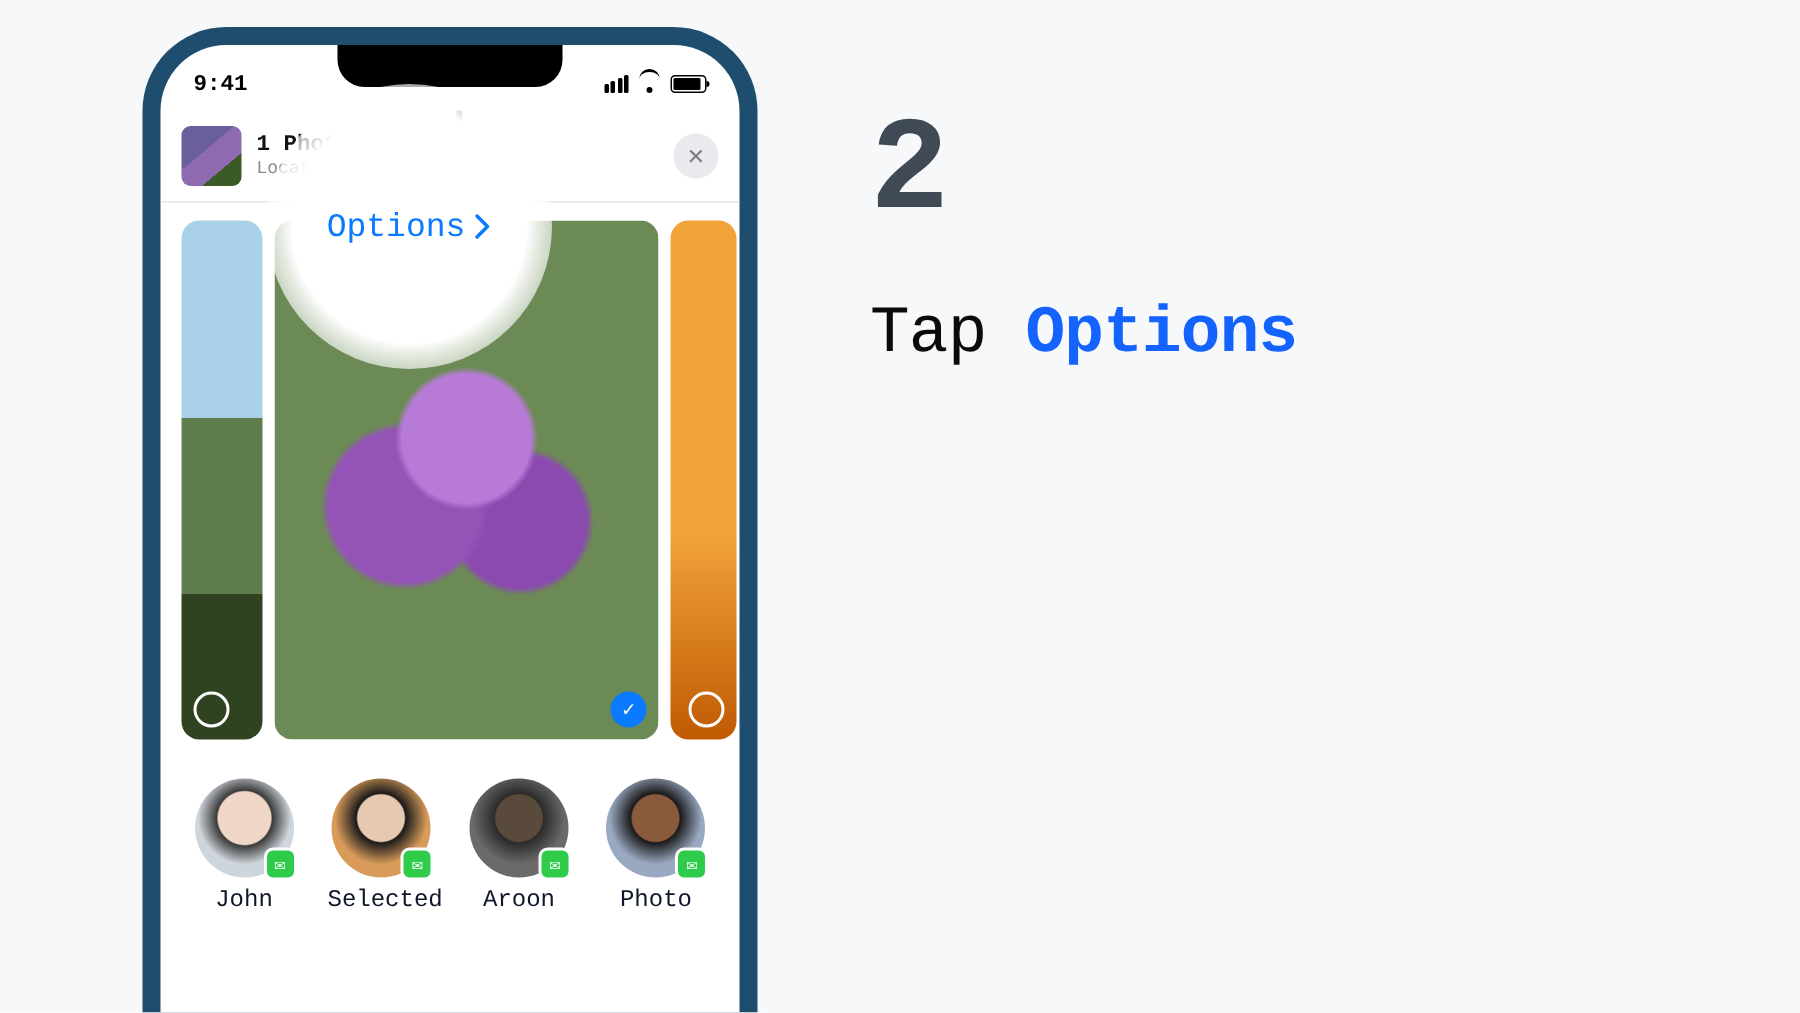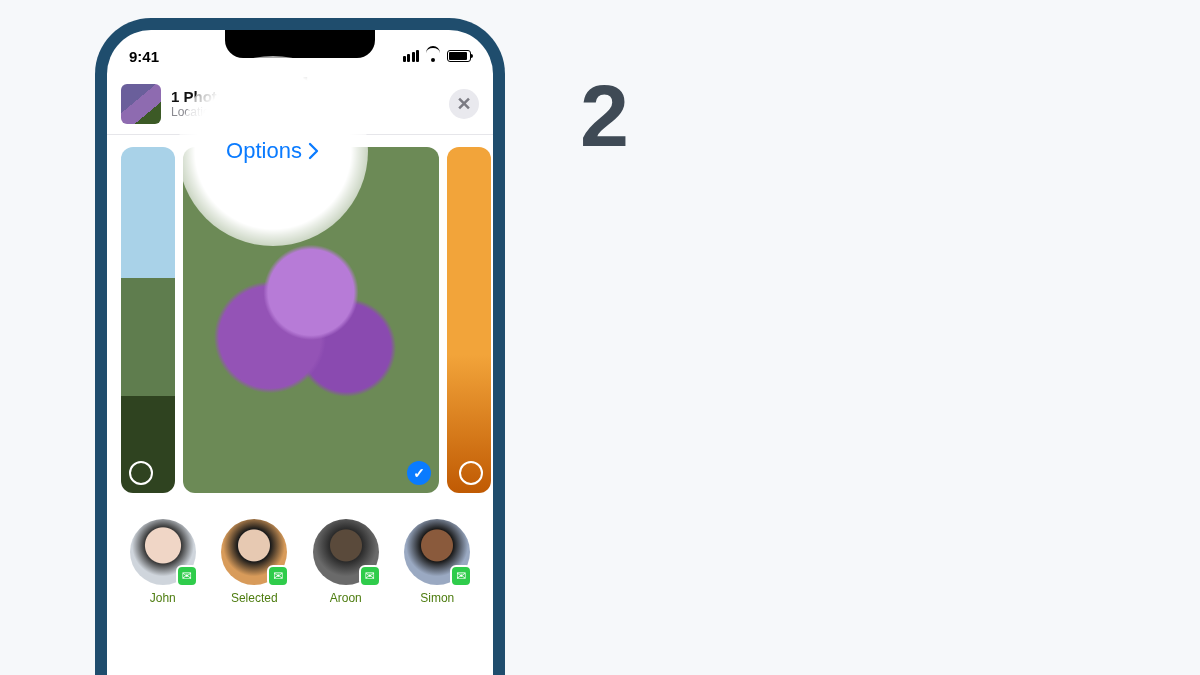--- a/index.html
+++ b/index.html
@@ -1,17 +1,17 @@
 <!DOCTYPE html>
 <html><head>
 <meta charset="utf-8">
 <style>
   * { box-sizing: border-box; margin: 0; padding: 0; }
   body { font-family: -apple-system, BlinkMacSystemFont, "Helvetica Neue", Arial, sans-serif; }
-  .stage { width: 1200px; height: 675px; background: #f6f8fa; position: relative; overflow: hidden; }
+  .stage { width: 1200px; height: 675px; background: #f6f8fa; position: relative; overflow: hidden; font-family: Liberation Mono, monospace; }
 
   
   .phone {
     position: absolute;
     left: 95px; top: 18px;
     width: 410px; height: 720px;
     background: #1f4d6d;
     border-radius: 56px;
     padding: 12px;
   }
@@ -84,21 +84,21 @@
   .sel { position:absolute; right:8px; bottom:8px; width:24px;height:24px;border-radius:50%; }
   .sel-open { border:2px solid #fff; }
   .sel-check { background:#0a7bff; display:flex;align-items:center;justify-content:center; color:#fff; font-size:14px; font-weight:900;}
   .ph1 .sel { left:8px; right:auto; }
 
   
   .contacts { display:flex; gap: 20px; padding: 14px 20px 0; }
   .contact { text-align:center; width: 72px; }
   .avatar { width:66px;height:66px;border-radius:50%; margin:0 auto; position:relative; }
   .badge { position:absolute; right:-2px; bottom:-2px; width:22px;height:22px;border-radius:6px;background:#2fcc4b; border:2px solid #fff; display:flex;align-items:center;justify-content:center; color:#fff; font-size:12px;}
-  .contact .name { margin-top:6px; font-size:12px; color:#4d7c0f;}
+  .contact .name { margin-top:6px; font-size:16px; color:#0f172a;}
 
   
   .lens {
     position:absolute; left:178px; top:56px; width:190px;height:190px;border-radius:50%;
     background: radial-gradient(circle at 50% 50%, #fff 0 58%, rgba(255,255,255,0.85) 63%, rgba(255,255,255,0.45) 78%, rgba(255,255,255,0) 100%);
     display:flex; align-items:center; justify-content:center;
     z-index:6;
   }
   .options-btn { display:flex; align-items:center; gap:6px; color:#0a7bff; font-size:22px; font-weight:500; }
   .chev { display:inline-block; }
@@ -191,35 +191,38 @@
               </span>
           </div>
           <div class="name">Aroon</div>
         </div>
         <div class="contact">
           <div class="avatar av4">
             <span class="badge">
                 <span>✉</span>
               </span>
           </div>
-          <div class="name">Simon</div>
+          <div class="name">Photo</div>
         </div>
       </div>
 
     </div>
   </div>
 
   <div class="lens">
     <div class="options-btn">
       <span>Options</span>
       <span class="chev">
         <svg width="12" height="18" viewBox="0 0 12 18">
             <path d="M2 2 L9 9 L2 16" fill="none" stroke="#0a7bff" stroke-width="2.3" stroke-linecap="round" stroke-linejoin="round"></path>
           </svg>
       </span>
     </div>
   </div>
 
   <div class="panel">
     <div class="step-num">2</div>
+    <div class="step-text">
+      <span>Tap </span><span class="em">Options</span>
+    </div>
   </div>
 
 </div>
 
 </body></html>

